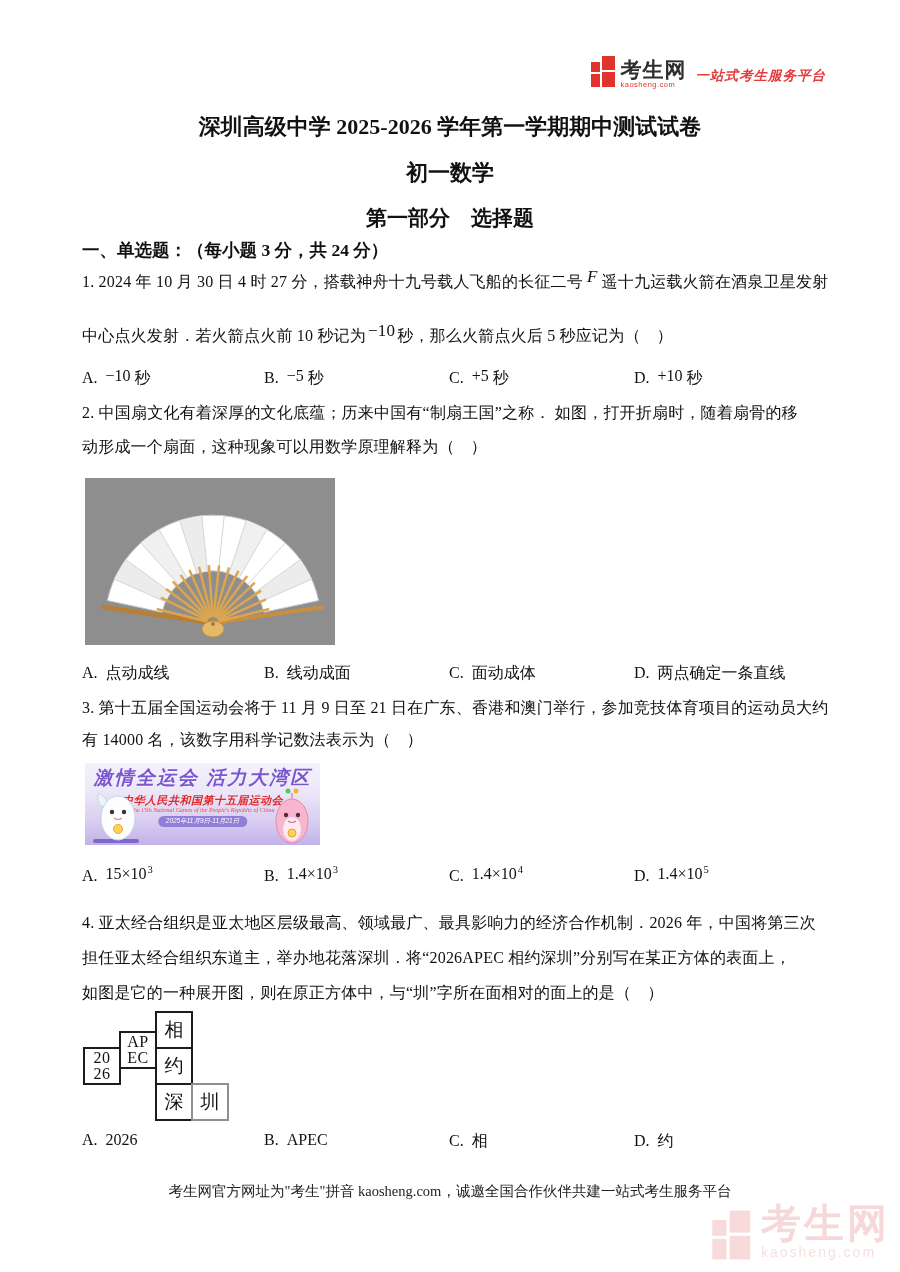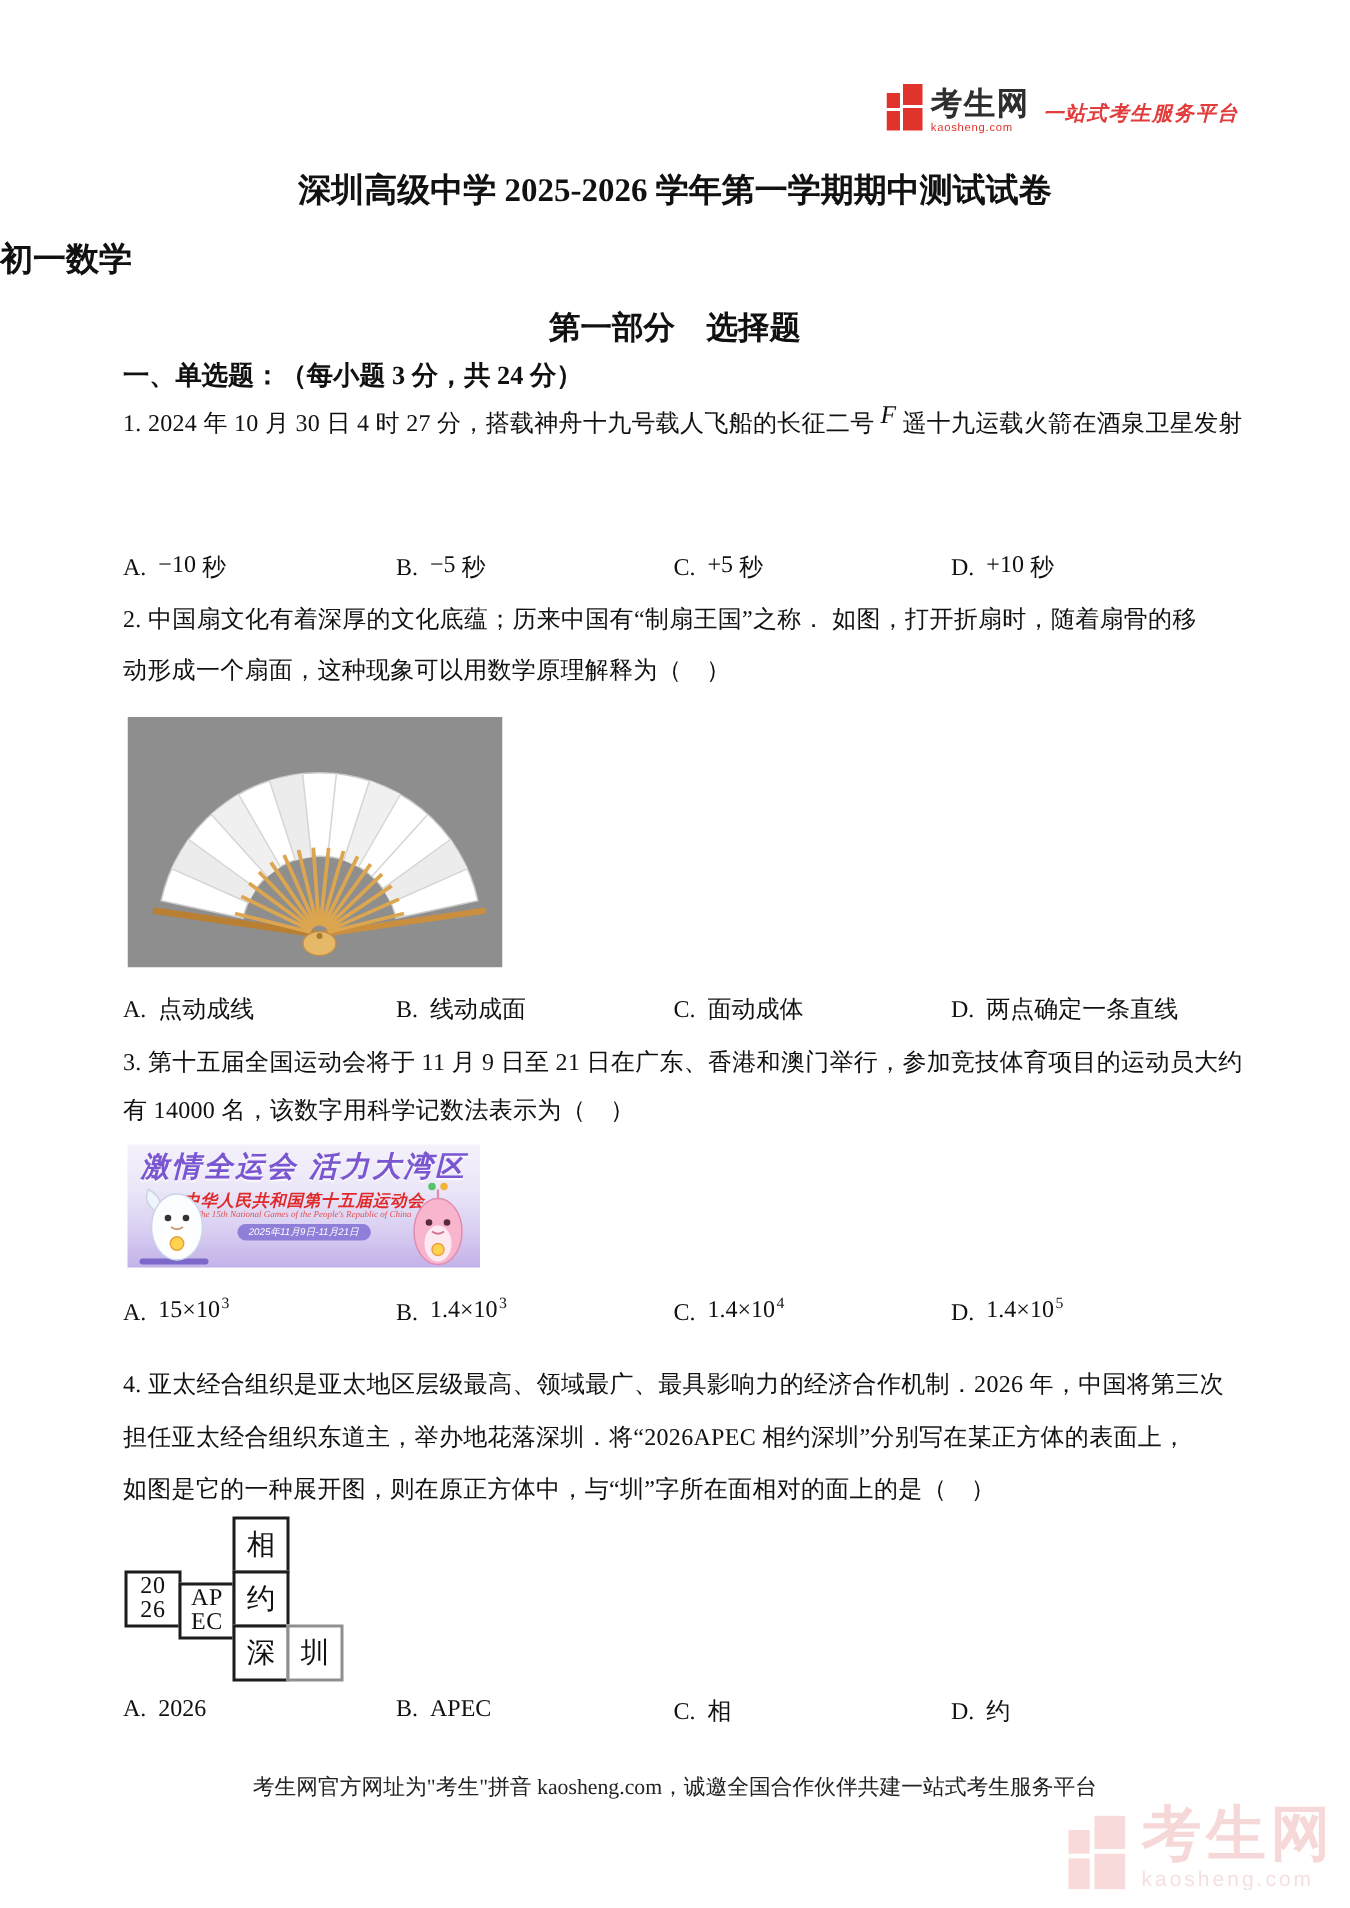--- a/index.html
+++ b/index.html
@@ -13,21 +13,21 @@
   
   .logo { position:absolute; top:55px; right:74px; display:flex; align-items:flex-end; }
   .logo-icon { display:block; margin-right:5px; }
   .logo-text { line-height:1; }
   .logo-name { font-family:"Liberation Sans","DejaVu Sans",sans-serif; font-weight:bold; font-size:21px; color:#2e2e2e; letter-spacing:1px; }
   .logo-domain { font-family:"Liberation Sans","DejaVu Sans",sans-serif; font-size:7.5px; color:#e0332b; letter-spacing:.5px; margin-top:1px; }
   .logo-tagline { font-family:"Liberation Sans","DejaVu Sans",sans-serif; font-weight:bold; font-style:italic; font-size:13.5px; color:#e23c3c; margin-left:9px; padding-bottom:3px; letter-spacing:1px;text-align:center; }
 
   
   .t-main { position:absolute; top:112px; left:0; width:100%; text-align:center; font-size:22px; font-weight:bold; }
-  .t-subject { position:absolute; top:158px; left:0; width:100%; font-size:22px; font-weight:bold; }
+  .t-subject { position:absolute; top:158px; left:0; width:100%; text-align:center; font-size:22px; font-weight:bold; }
   .t-part { position:absolute; top:204px; left:0; width:100%; text-align:center; font-size:21px; font-weight:bold; }
   .sec1 { position:absolute; top:238px; left:82px; font-size:17.5px; font-weight:bold; white-space:nowrap; }
 
   
   .qline { position:absolute; left:82px; font-size:16px; white-space:nowrap; letter-spacing:.2px; }
   .mf { font-style:italic; position:relative; top:-5px; font-size:17px; margin:0 4px; font-family:"Liberation Serif","DejaVu Serif",serif; }
   .mraise { position:relative; top:-5px; font-size:17px; margin:0 2px; }
 
   
   .optrow { position:absolute; left:82px; width:740px; display:grid; grid-template-columns:182px 185px 185px auto; font-size:16px; white-space:nowrap; }
@@ -85,20 +85,21 @@
     </div>
     <div class="logo-tagline">一站式考生服务平台</div>
   </div>
 
   <div class="t-main">深圳高级中学 2025-2026 学年第一学期期中测试试卷</div>
   <div class="t-subject">初一数学</div>
   <div class="t-part">第一部分　选择题</div>
   <div class="sec1">一、单选题：（每小题 3 分，共 24 分）</div>
 
   <div class="qline" style="top:272px;"><span>1. 2024 年 10 月 30 日 4 时 27 分，搭载神舟十九号载人飞船的长征二号</span><span class="mf">F</span><span>遥十九运载火箭在酒泉卫星发射</span></div>
+  <div class="qline" style="top:326px;"><span>中心点火发射．若火箭点火前 10 秒记为</span><span class="mraise">−10</span><span>秒，那么火箭点火后 5 秒应记为（　）</span></div>
 
   <div class="optrow" style="top:368px;">
     <span><span class="opt-label">A.</span><span class="optnum">−10</span> <span>秒</span></span>
     <span><span class="opt-label">B.</span><span class="optnum">−5</span> <span>秒</span></span>
     <span><span class="opt-label">C.</span><span class="optnum">+5</span> <span>秒</span></span>
     <span><span class="opt-label">D.</span><span class="optnum">+10</span> <span>秒</span></span>
   </div>
 
   <div class="qline" style="top:403px;">2. 中国扇文化有着深厚的文化底蕴；历来中国有“制扇王国”之称． 如图，打开折扇时，随着扇骨的移</div>
   <div class="qline" style="top:437px;">动形成一个扇面，这种现象可以用数学原理解释为（　）</div>
@@ -198,21 +199,21 @@
 
   <div class="qline" style="top:913px;">4. 亚太经合组织是亚太地区层级最高、领域最广、最具影响力的经济合作机制．2026 年，中国将第三次</div>
   <div class="qline" style="top:948px;">担任亚太经合组织东道主，举办地花落深圳．将“2026APEC 相约深圳”分别写在某正方体的表面上，</div>
   <div class="qline" style="top:983px;">如图是它的一种展开图，则在原正方体中，与“圳”字所在面相对的面上的是（　）</div>
 
   <div class="net">
     <div class="ncell ncell-big" style="left:72px; top:0;">相</div>
     <div class="ncell ncell-two" style="left:0; top:36px;">
         <span><span>20</span><br><span>26</span></span>
       </div>
-    <div class="ncell ncell-two" style="left:36px; top:44px;">
+    <div class="ncell ncell-two" style="left:36px; top:20px;">
         <span><span>AP</span><br><span>EC</span></span>
       </div>
     <div class="ncell ncell-big" style="left:72px; top:36px;">约</div>
     <div class="ncell ncell-big" style="left:72px; top:72px;">深</div>
     <div class="ncell ncell-big ncell-right" style="left:108px; top:72px;">圳</div>
   </div>
 
   <div class="optrow" style="top:1131px;">
     <span><span class="opt-label">A.</span><span>2026</span></span>
     <span><span class="opt-label">B.</span><span>APEC</span></span>

